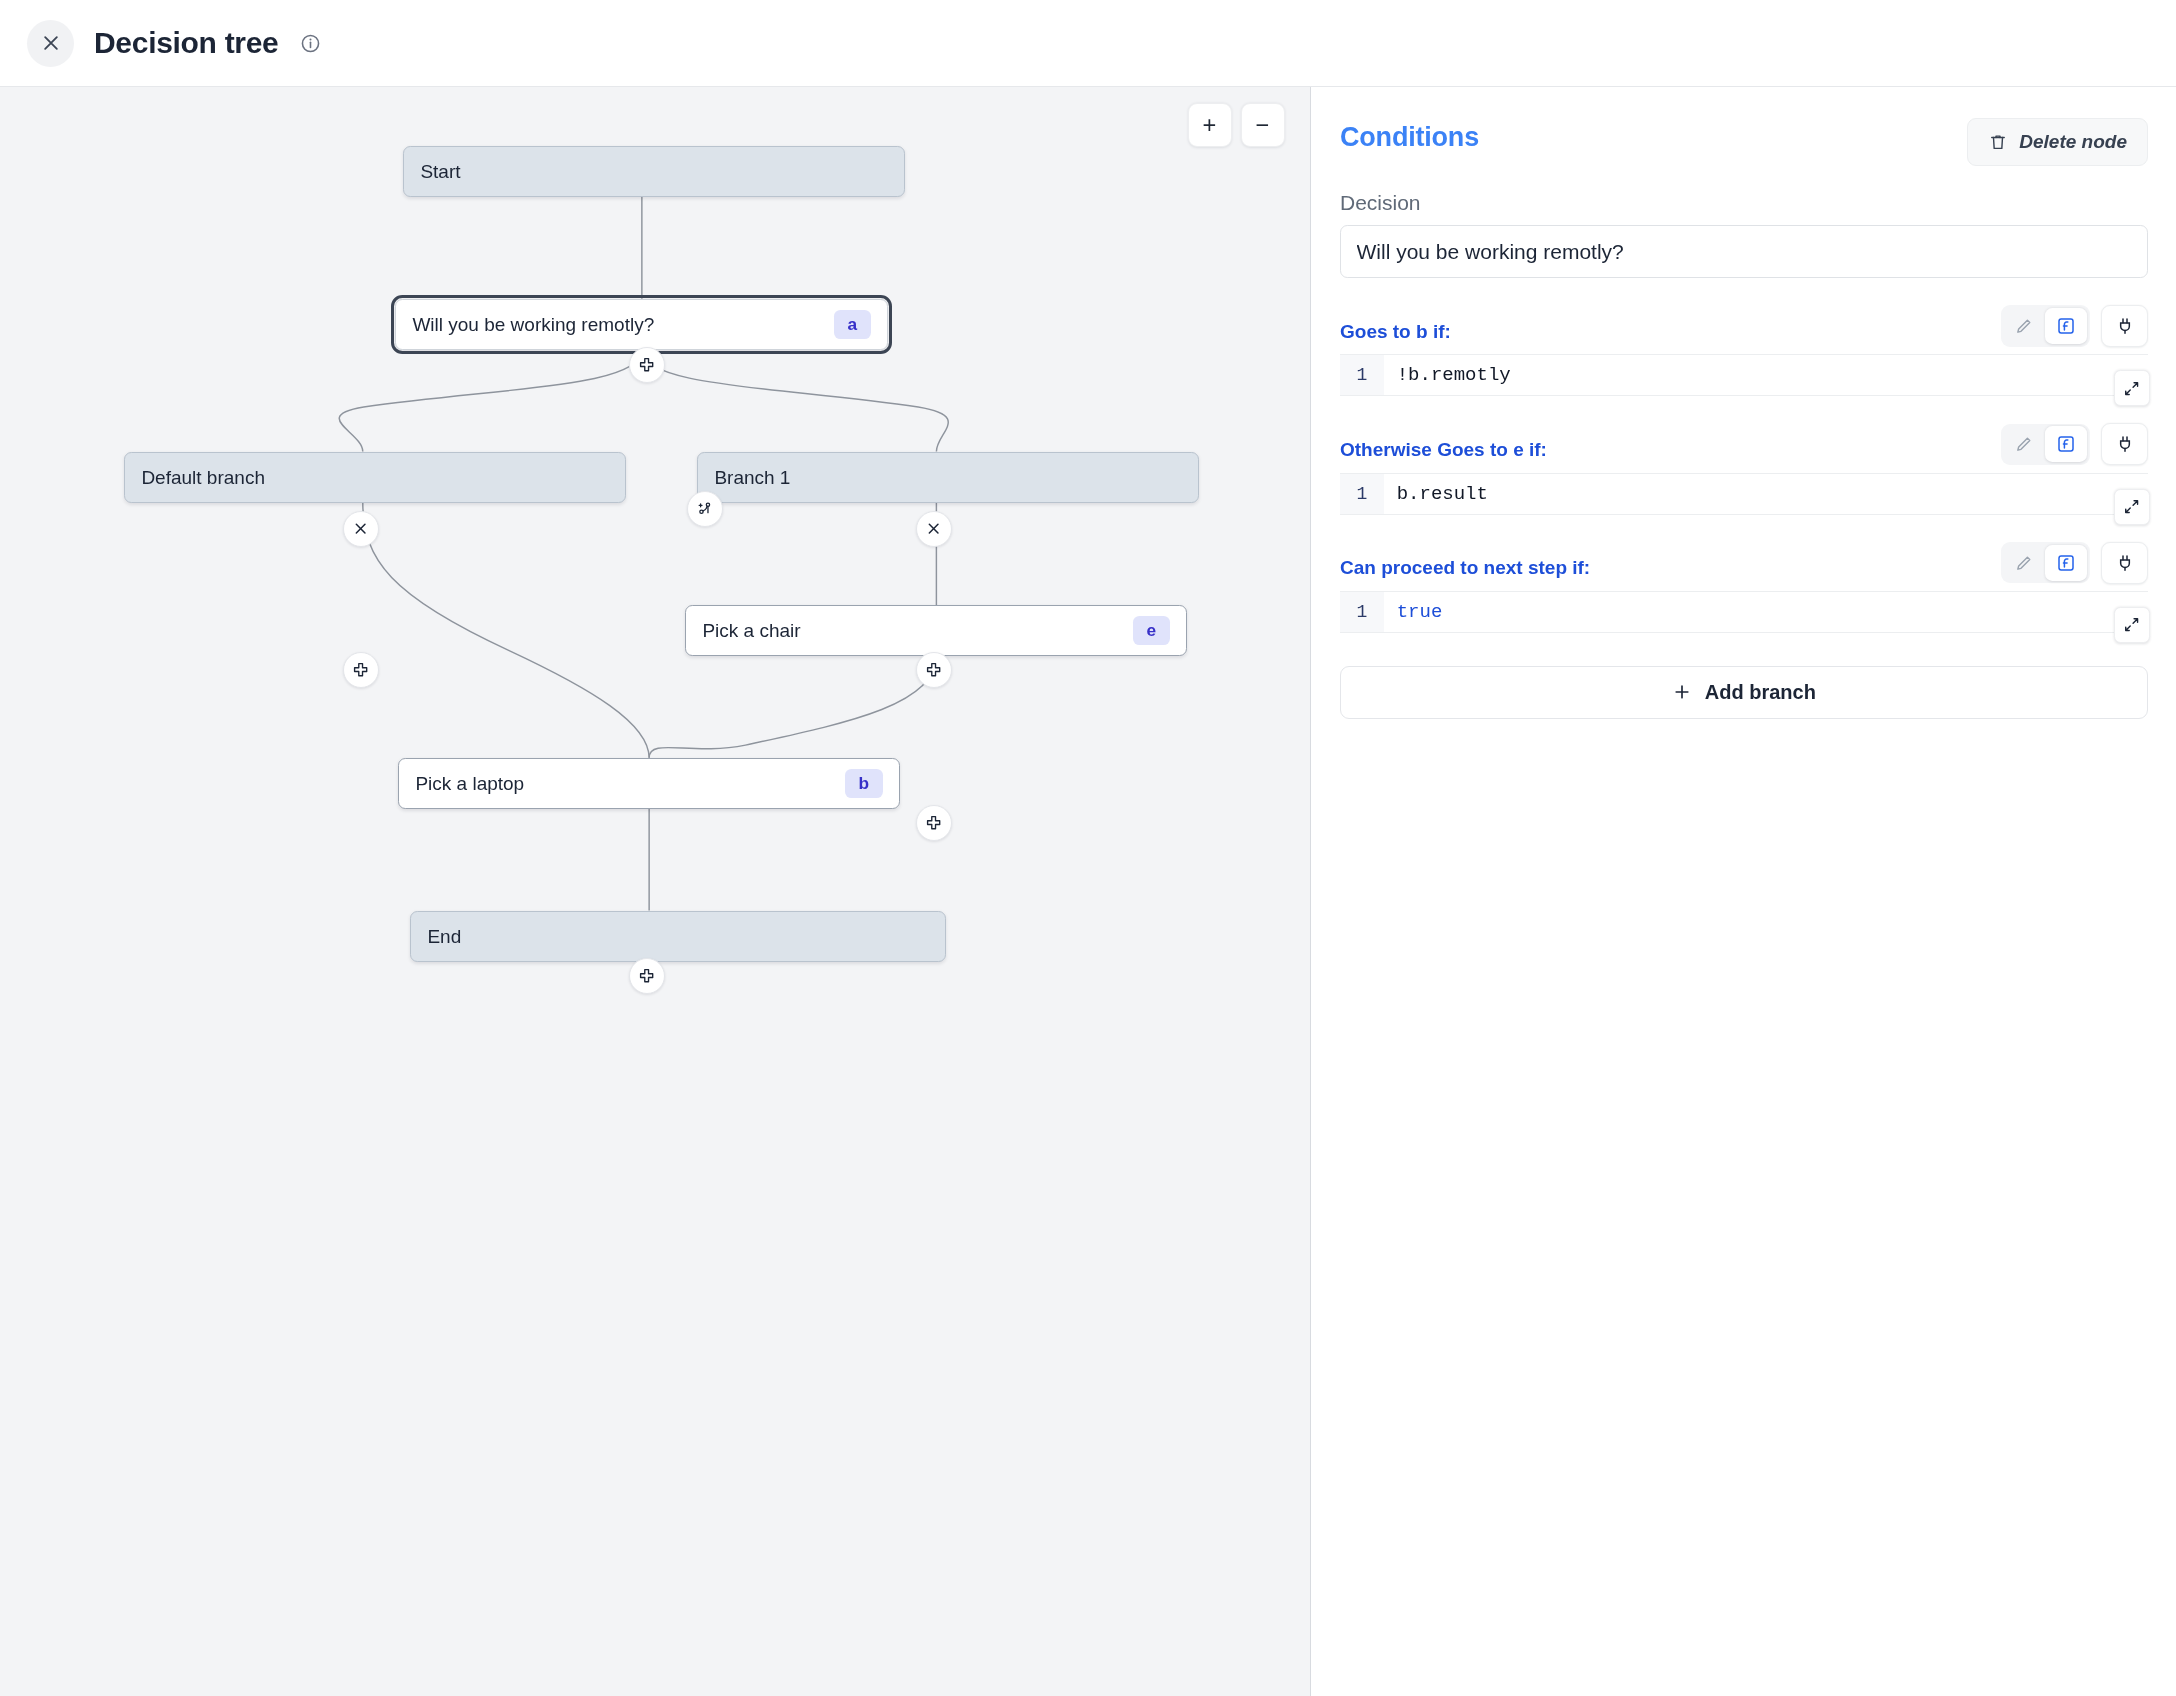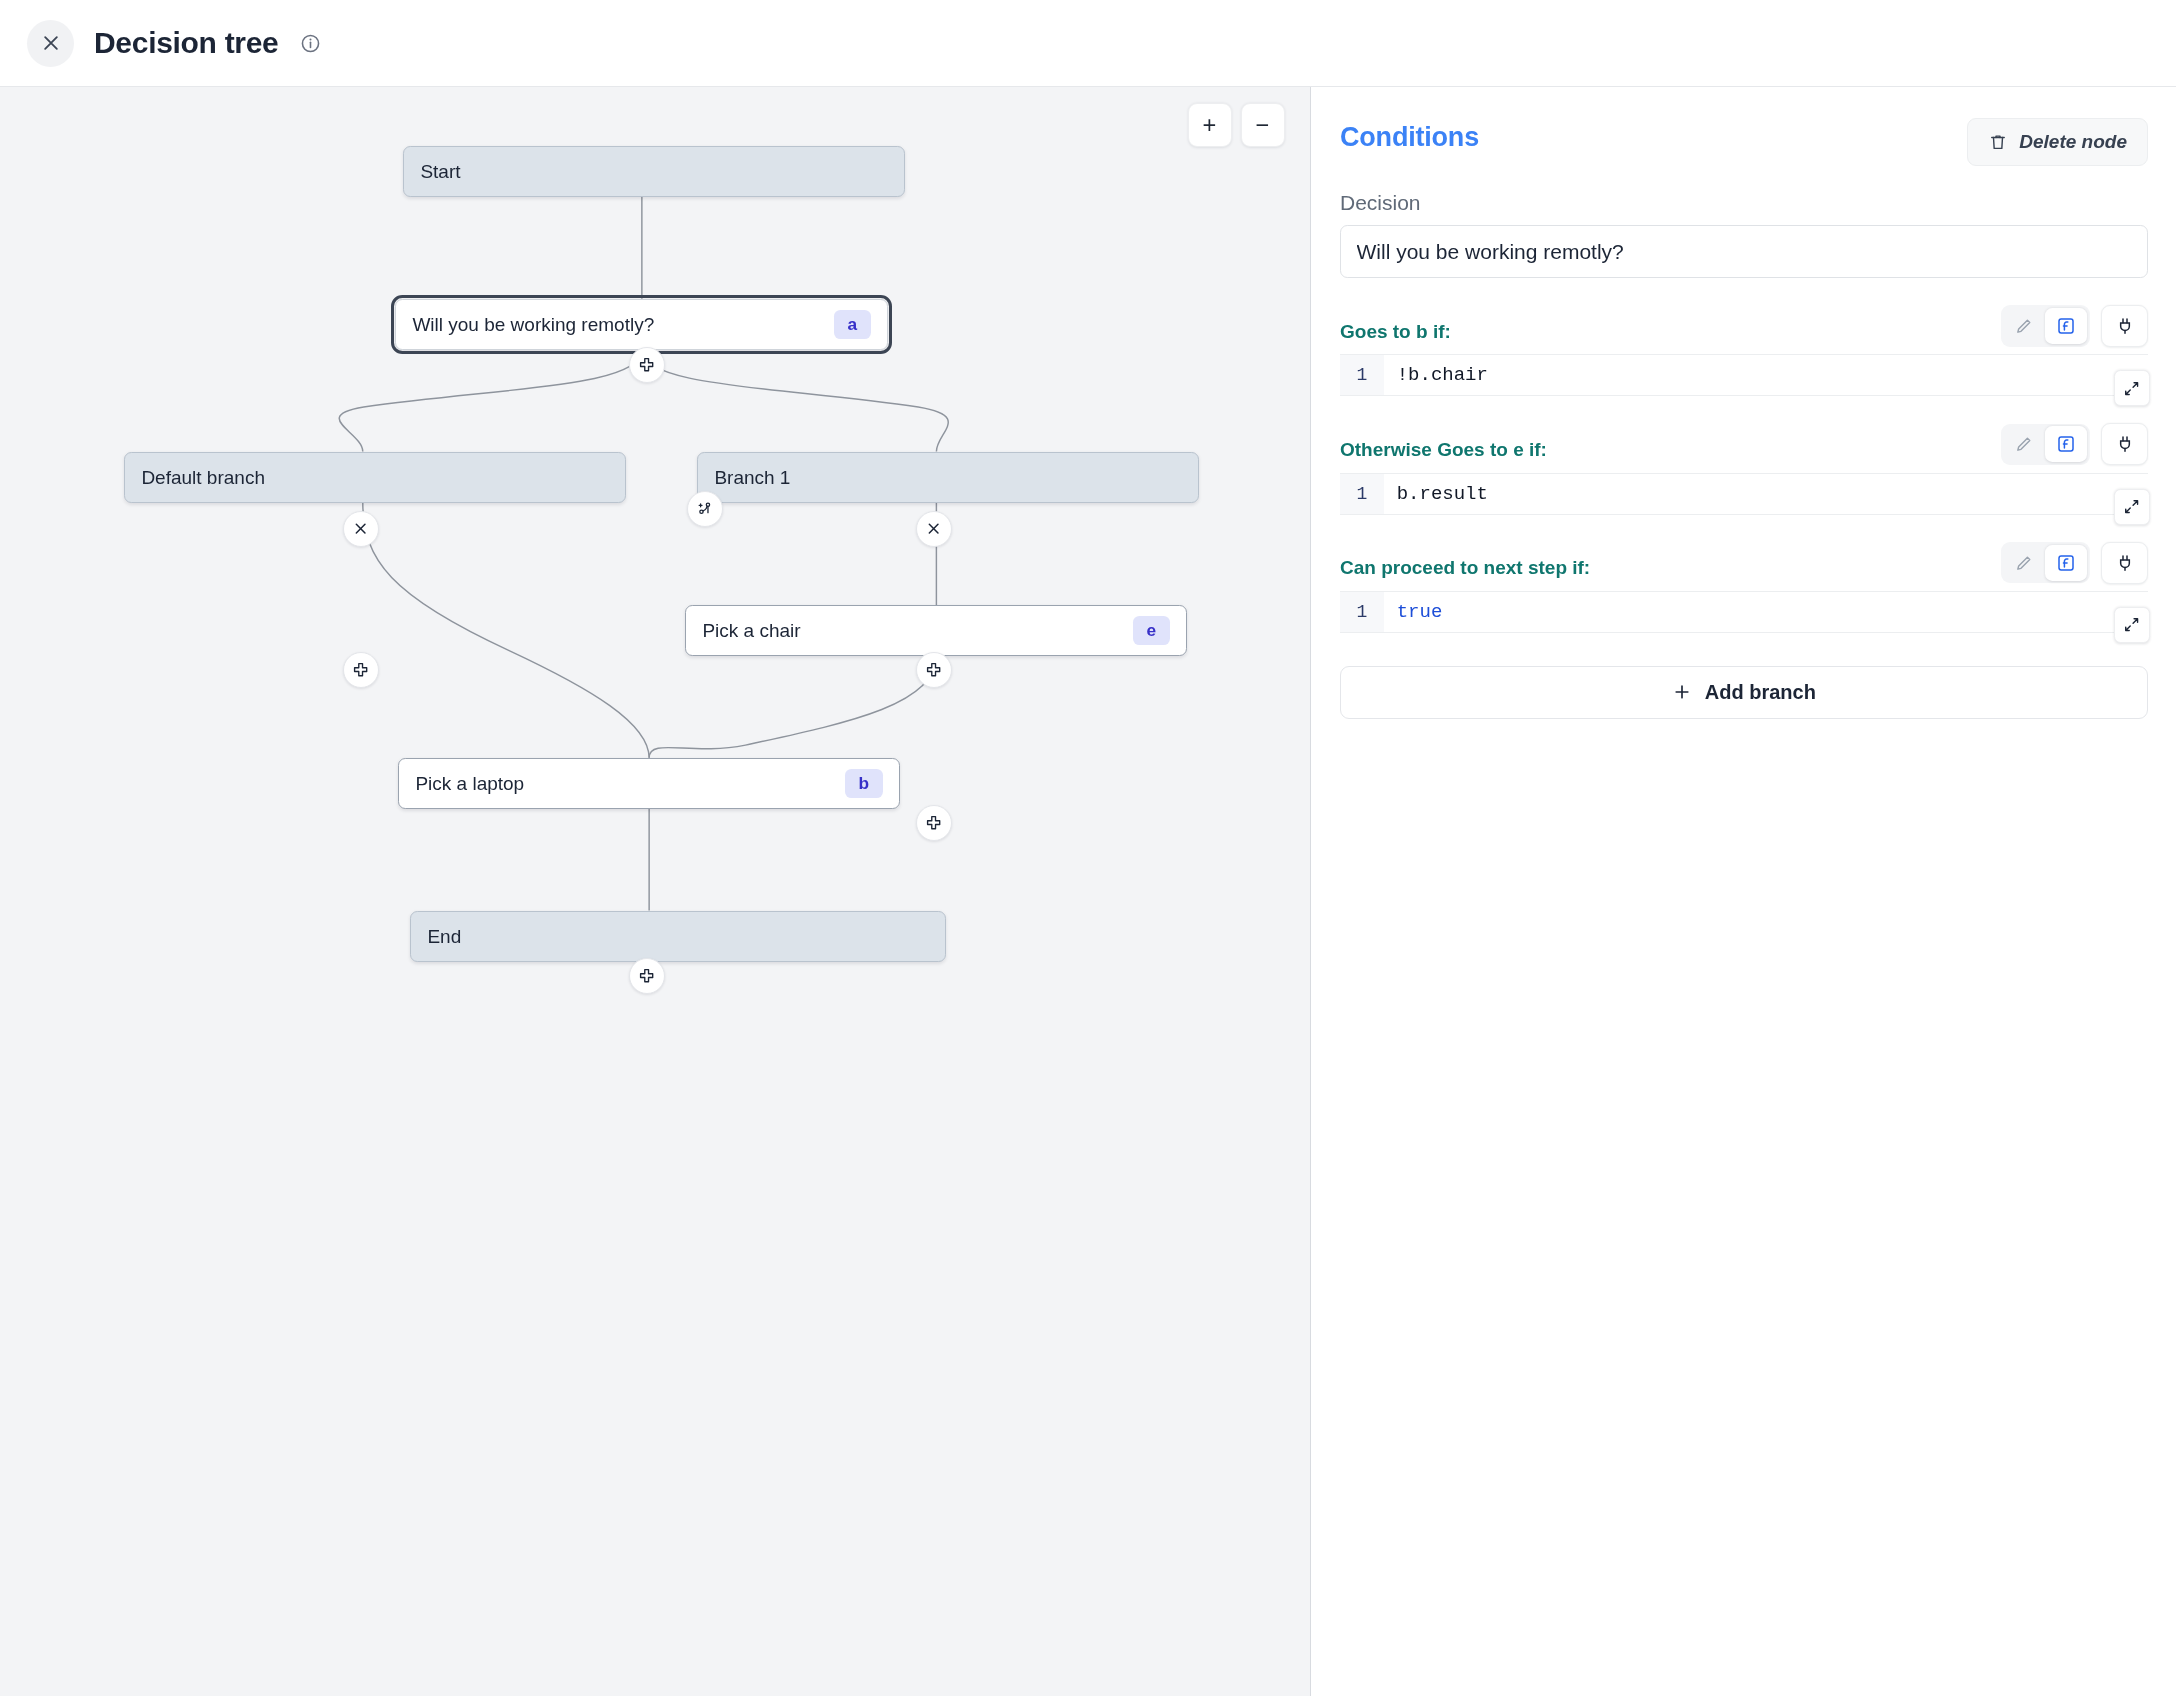--- a/index.html
+++ b/index.html
@@ -169,21 +169,21 @@
     font-family: "Liberation Sans", sans-serif;
   }
   .text-input::placeholder { color: #9aa3af; }
 
   .cond-block { margin-top: 27px; }
   .cond-head {
     display: flex; align-items: flex-end; justify-content: space-between;
     min-height: 42px;
   }
   .cond-label {
-    font-size: 19px; font-weight: bold; color: #0f766e; padding-bottom: 4.5px;
+    font-size: 19px; font-weight: bold; color: #1d4ed8; padding-bottom: 4.5px;
   }
   .cond-tools { display: flex; align-items: center; gap: 11px; }
   .seg {
     display: flex; align-items: center;
     background: #f4f5f7;
     border-radius: 9px;
     padding: 2.7px;
   }
   .seg-btn {
     width: 42px; height: 36px;
@@ -441,21 +441,21 @@
           <svg viewBox="0 0 24 24" fill="none" stroke="#1c2536" stroke-width="1.8" stroke-linecap="round">
             <path d="M9.6 3.6 V8.2 M14.4 3.6 V8.2"></path>
             <path d="M6.8 8.4 H17.2 V12.2 a5.2 5.2 0 0 1 -5.2 5.2 a5.2 5.2 0 0 1 -5.2 -5.2 Z"></path>
             <path d="M12 17.4 V20.6"></path>
           </svg>
         </button>
       </div>
     </div>
     <div class="code-row">
       <div class="gutter">1</div>
-      <div class="code-text ">!b.chair</div>
+      <div class="code-text ">!b.remotly</div>
       <button class="expand-btn">
         <svg viewBox="0 0 24 24" fill="none" stroke="#1c2536" stroke-width="2" stroke-linecap="round" stroke-linejoin="round">
           <path d="M14 10 L20.2 3.8 M20.2 3.8 H15.4 M20.2 3.8 V8.6"></path>
           <path d="M10 14 L3.8 20.2 M3.8 20.2 H8.6 M3.8 20.2 V15.4"></path>
         </svg>
       </button>
     </div>
         </div>
         <div class="cond-block">
     <div class="cond-head">

